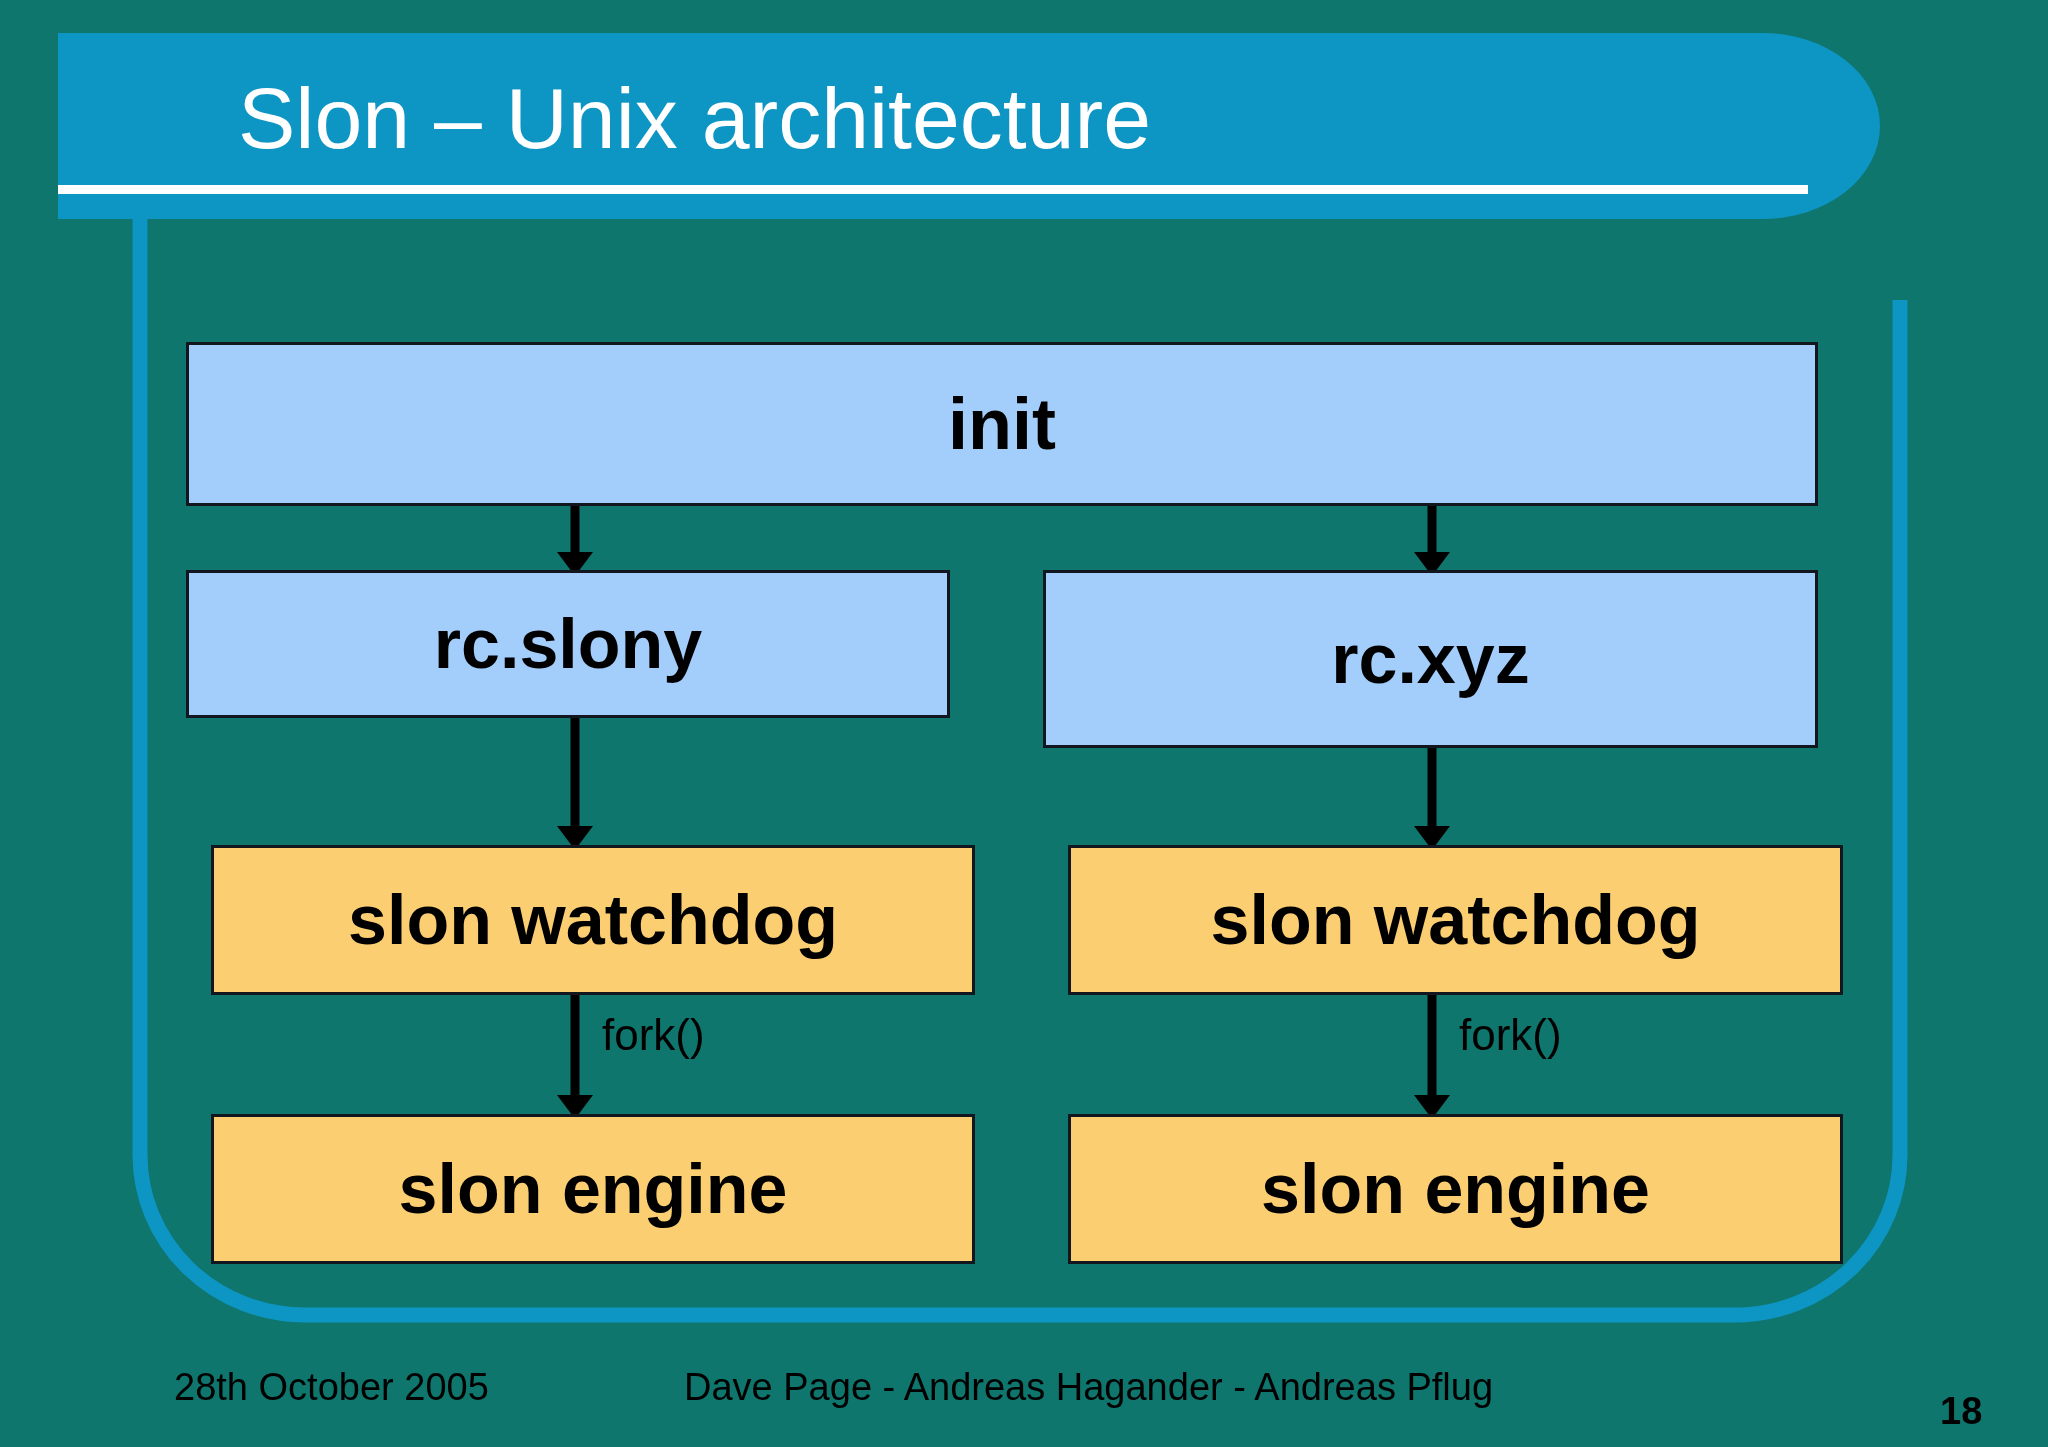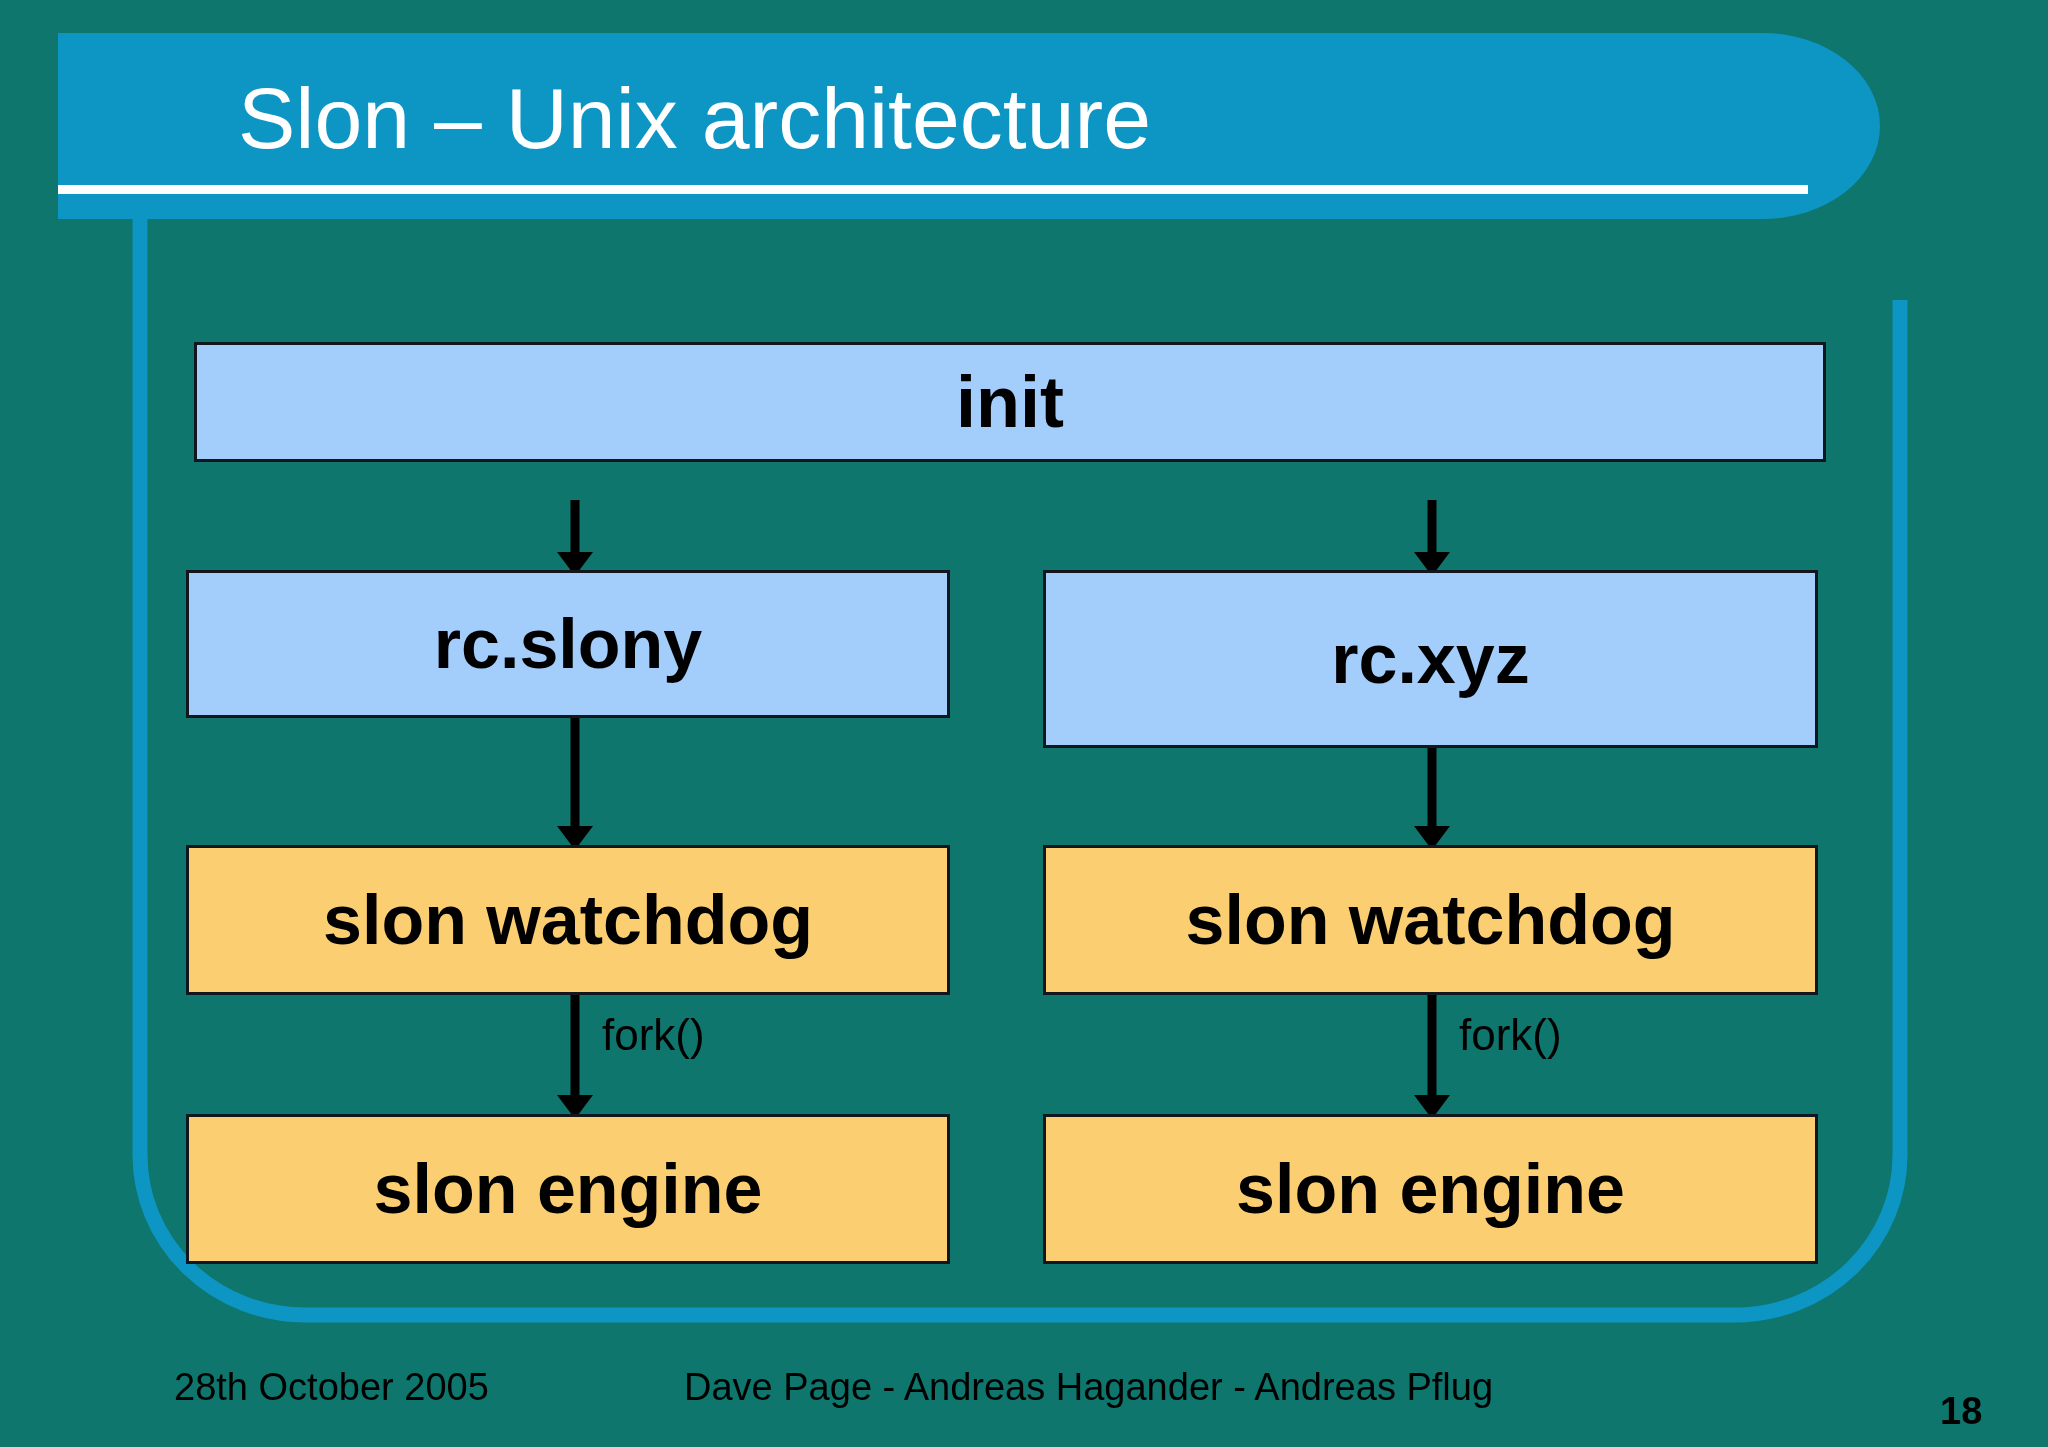--- a/index.html
+++ b/index.html
@@ -74,23 +74,23 @@
     display: flex;
     align-items: center;
     justify-content: center;
     color: #000000;
     font-weight: bold;
     font-size: 70px;
     line-height: 72px;
     white-space: nowrap;
   }
   .node-blue { background: #a3cdfb; }
-  .node-orange { background: #fbce72; }
-
-  #box-init    { left: 194px;  top: 342px;  width: 1632px; height: 120px; font-size: 72px; }
+  .node-orange { background: #fbce72; margin-left: 25px; }
+
+  #box-init    { left: 186px;  top: 342px;  width: 1632px; height: 164px; font-size: 72px; }
   #box-rcslony { left: 186px;  top: 570px;  width: 764px;  height: 148px; }
   #box-rcxyz   { left: 1043px; top: 570px;  width: 775px;  height: 178px; }
   #box-wd-1    { left: 186px;  top: 845px;  width: 764px;  height: 150px; }
   #box-wd-2    { left: 1043px; top: 845px;  width: 775px;  height: 150px; }
   #box-eng-1   { left: 186px;  top: 1114px; width: 764px;  height: 150px; }
   #box-eng-2   { left: 1043px; top: 1114px; width: 775px;  height: 150px; }
 
   .arrow-svg {
     position: absolute;
     overflow: visible;

